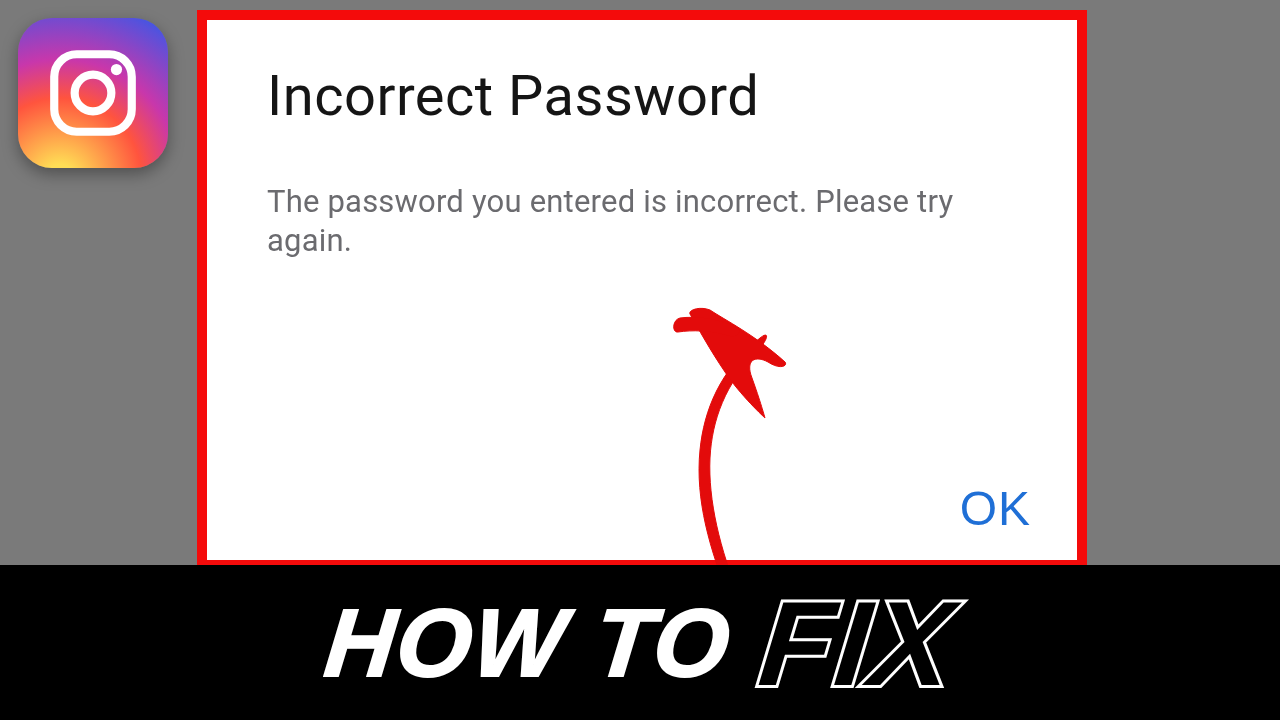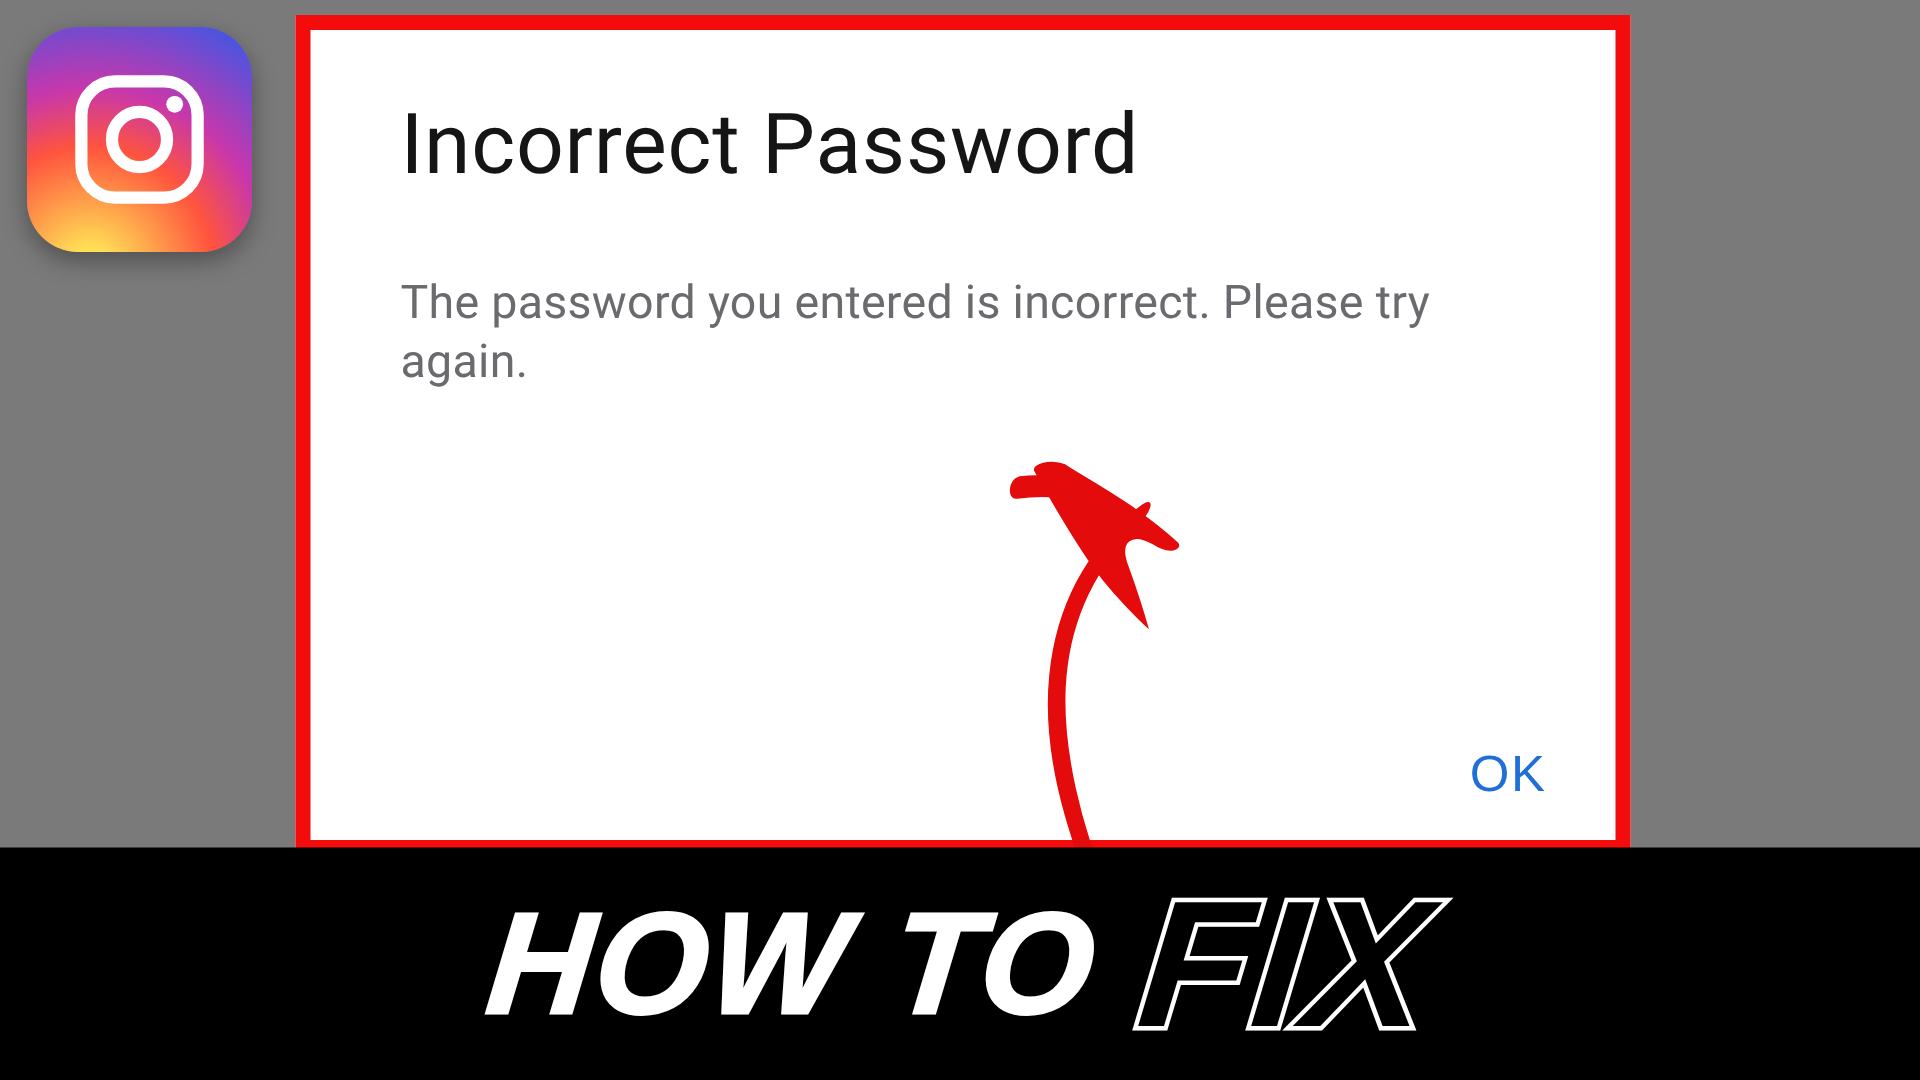--- a/index.html
+++ b/index.html
@@ -58,21 +58,21 @@
     font-size: 31px;
     color: #6b6b6f;
     line-height: 1.28;
     font-weight: 400;
     letter-spacing: .2px;
   }
   .dialog-ok {
     position: absolute;
     right: 46px;
     bottom: 24px;
-    font-size: 34px;
+    font-size: 48px;
     color: #1f6fd6;
     font-weight: 500;
     background: none;
     border: none;
     cursor: pointer;
     letter-spacing: 1px;
   }
 
   
   .arrow-svg {

